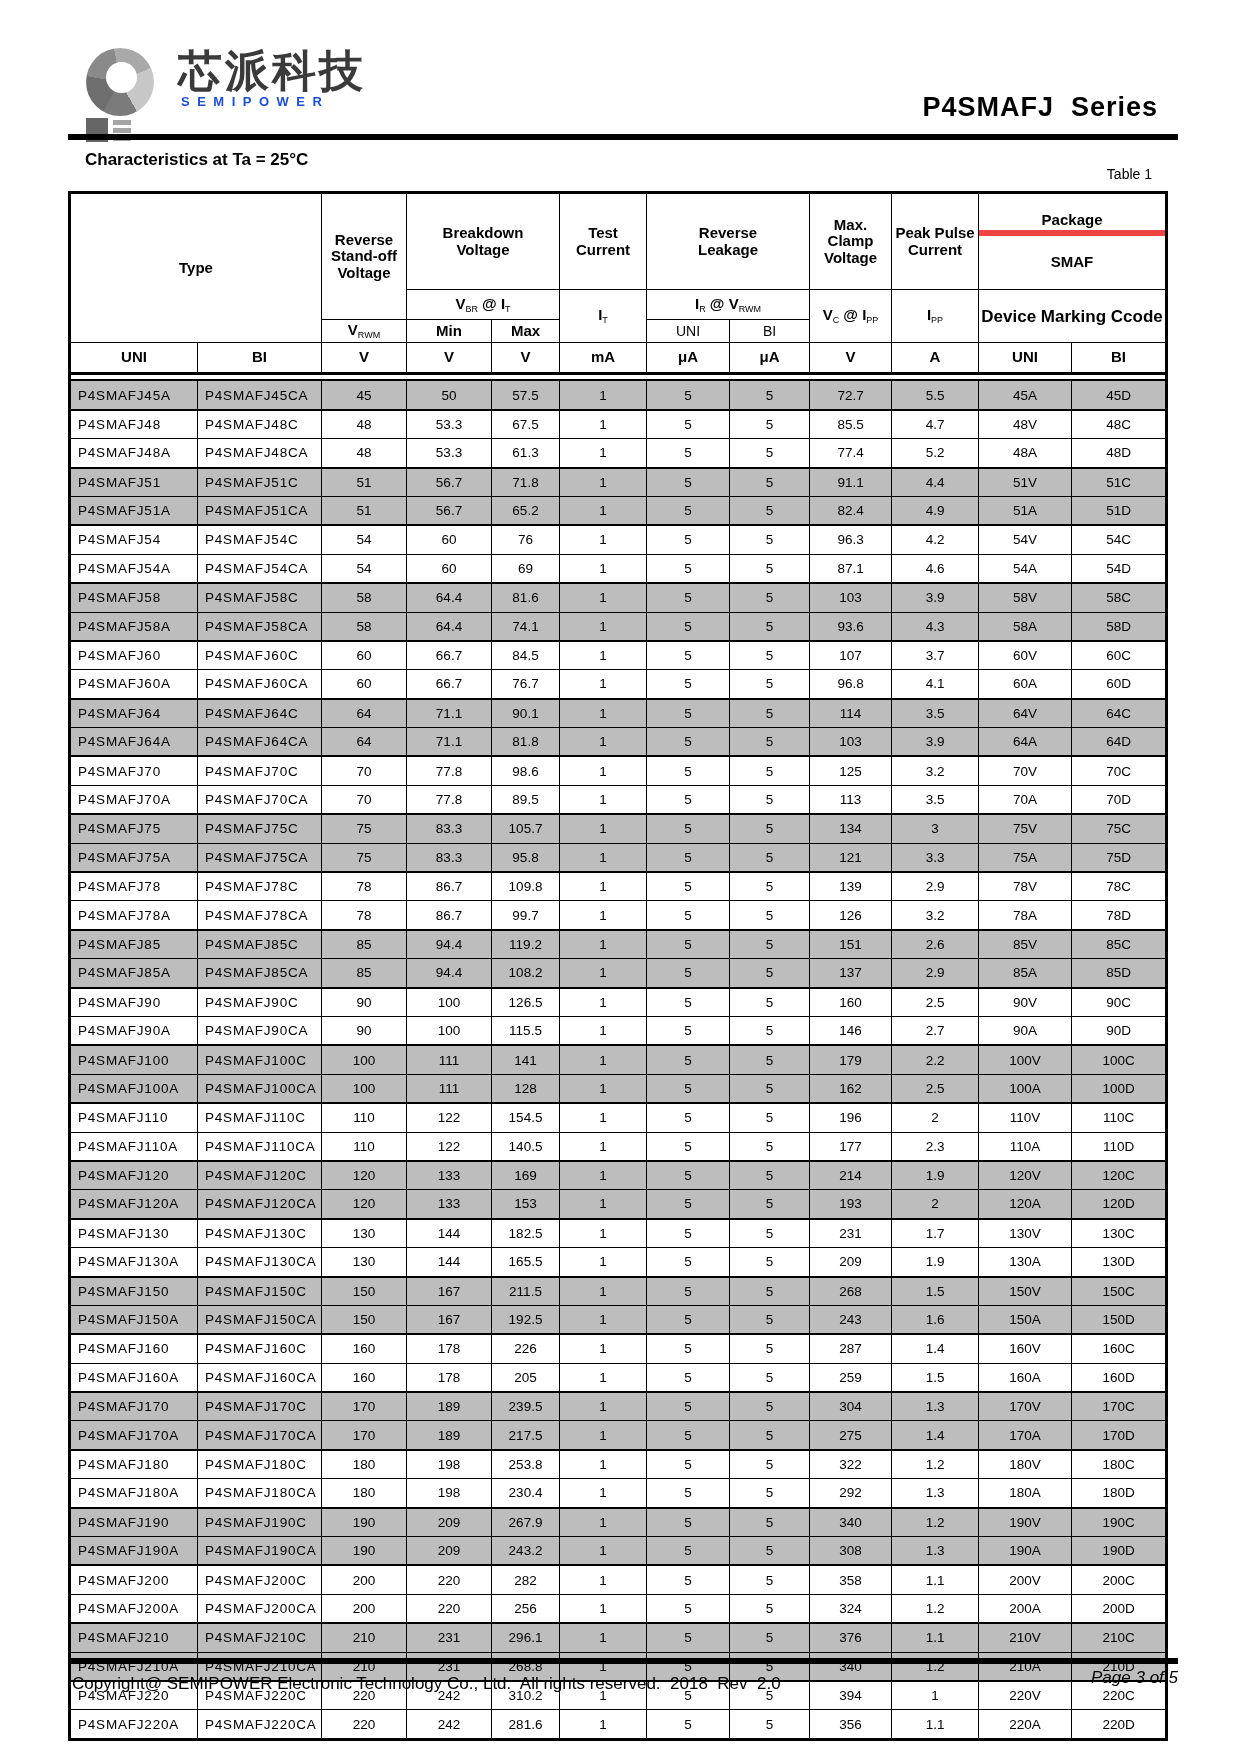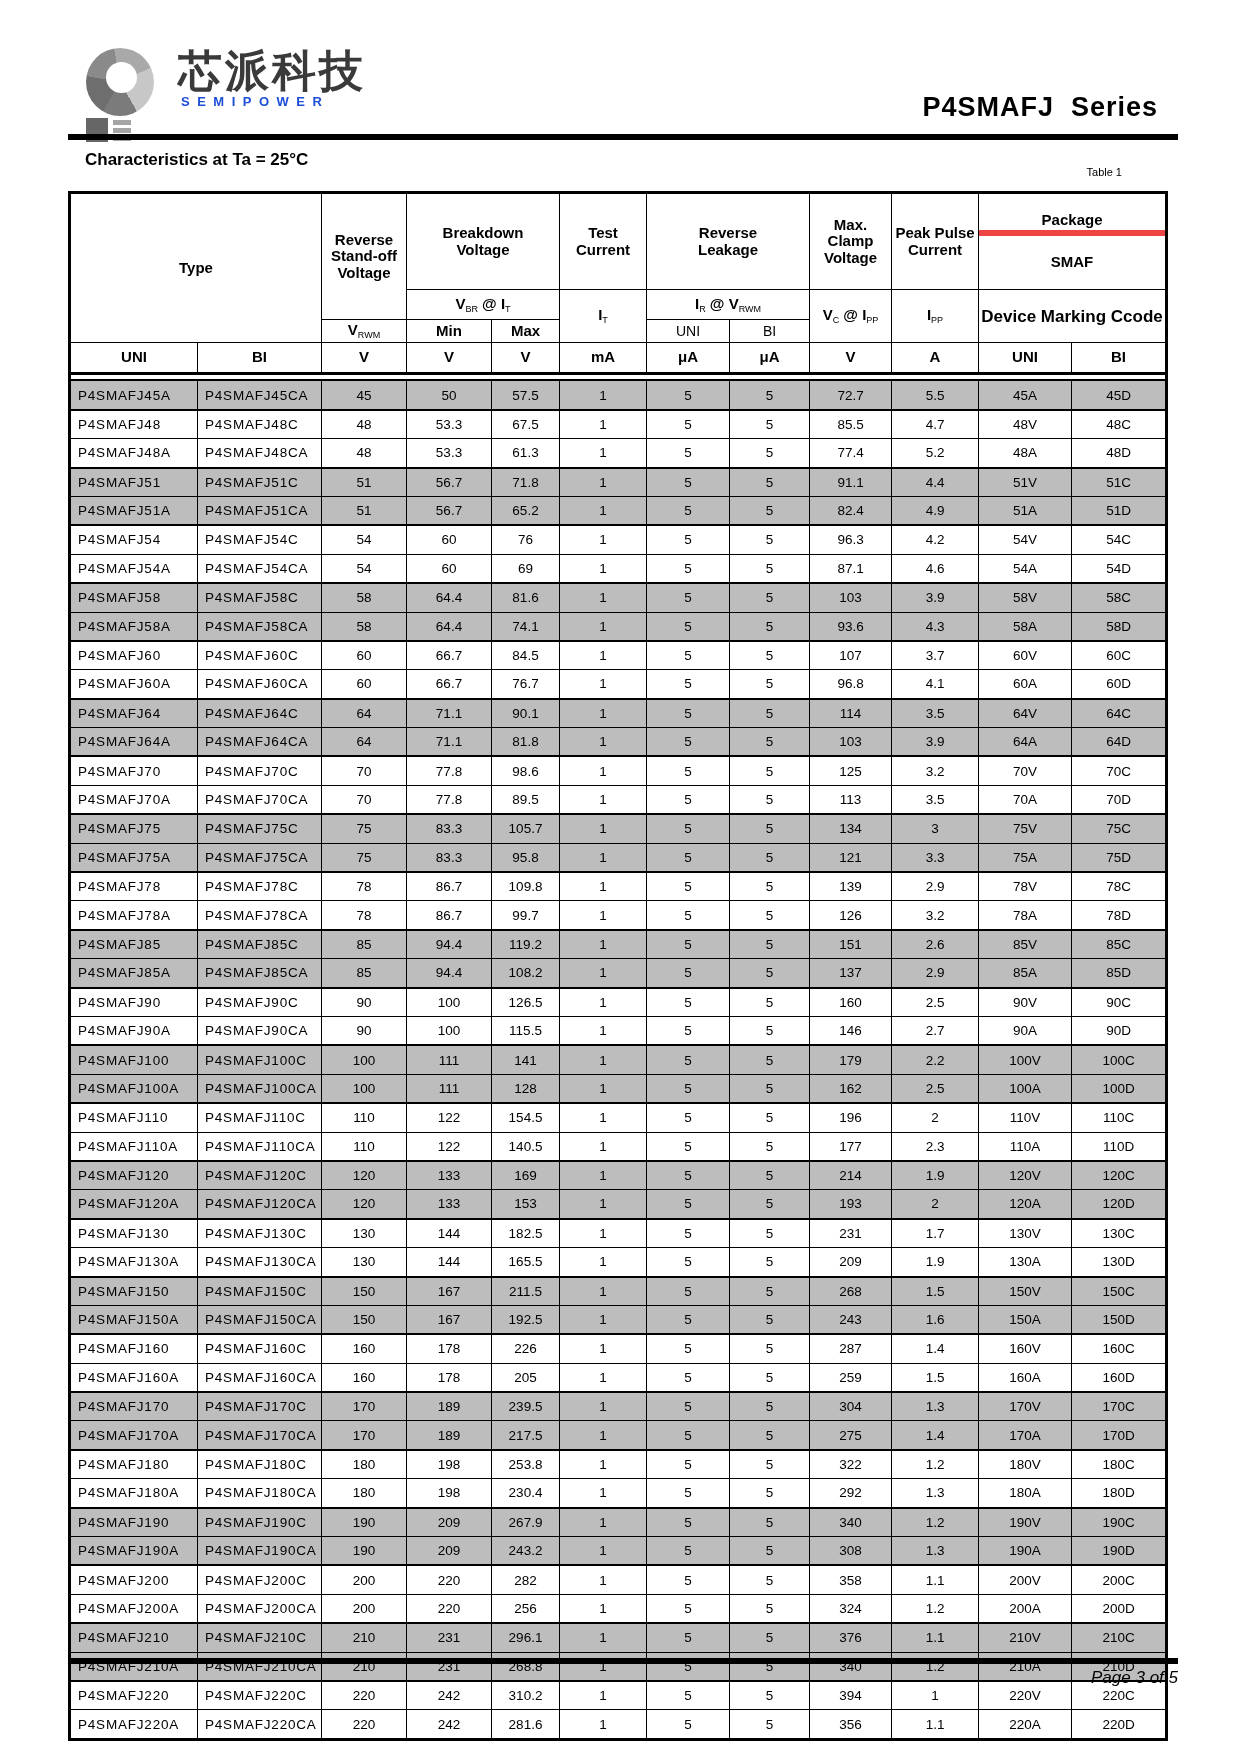--- a/index.html
+++ b/index.html
@@ -18,21 +18,21 @@
   .b1{top:82px}.b2{top:90px}.b3{top:98px}
   .logo-cn{position:absolute;left:96px;top:4px;font-size:44px;font-weight:bold;color:#3a3a3a;
            letter-spacing:3px;font-family:"DejaVu Sans",sans-serif;}
   .logo-en{position:absolute;left:99px;top:56px;font-size:13px;font-weight:bold;color:#1d4ed8;
            letter-spacing:7.5px;}
   .series-title{position:absolute;top:92px;right:83px;font-size:27px;font-weight:bold;
                 white-space:pre;letter-spacing:1px;}
   .top-rule{position:absolute;left:68px;top:134px;width:1110px;height:6px;background:#000;}
 
   .section-title{position:absolute;left:85px;top:150px;font-size:17px;font-weight:bold;text-align:center;}
-  .table-label{position:absolute;top:166px;right:119px;font-size:11px;}
+  .table-label{position:absolute;top:166px;right:89px;font-size:14px;}
 
   
   .char-table{position:absolute;left:68px;top:191px;border-collapse:collapse;table-layout:fixed;
               width:1097px;border:3px solid #000;}
   .char-table th,.char-table td{border:1px solid #000;padding:0;text-align:center;
               overflow:hidden;line-height:1.12;}
   .char-table thead th{font-weight:bold;font-size:15px;background:#fff;white-space:pre-line;}
   .h1 th{height:40px;}
   .h2 th{height:29px;}
   .h3 th{height:22px;}
@@ -800,15 +800,16 @@
     <td>5</td>
     <td>356</td>
     <td>1.1</td>
     <td>220A</td>
     <td>220D</td>
   </tr>
       </tbody>
   </table>
 
   <div class="bottom-rule"></div>
+  <div class="copyright">Copyright@ SEMIPOWER Electronic Technology Co., Ltd.  All rights reserved.  2018  Rev  2.0</div>
   <div class="page-num">Page 3 of 5</div>
 
 </div>
 
 </body></html>

